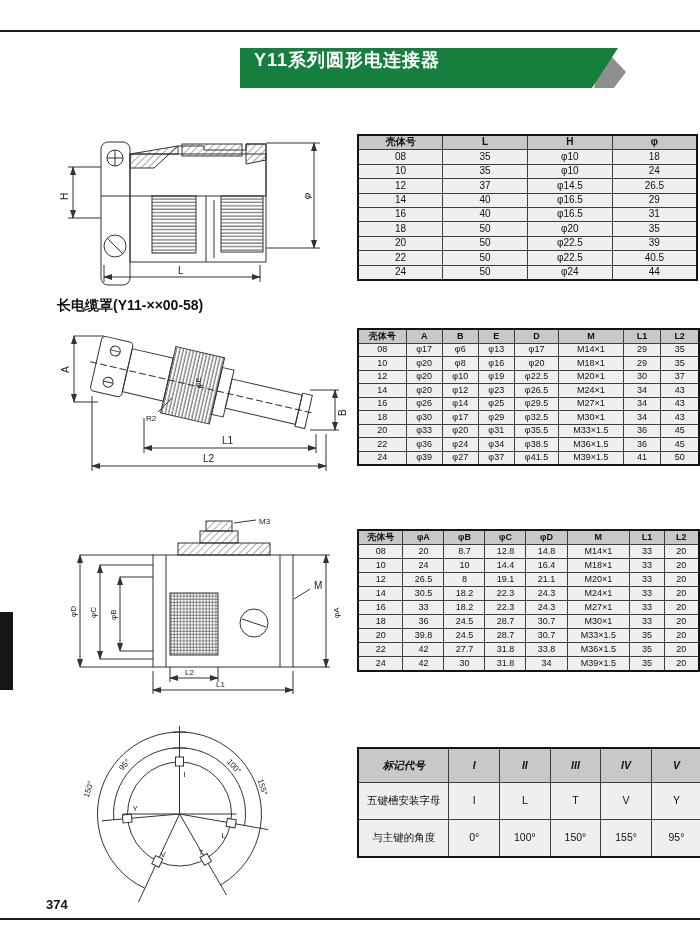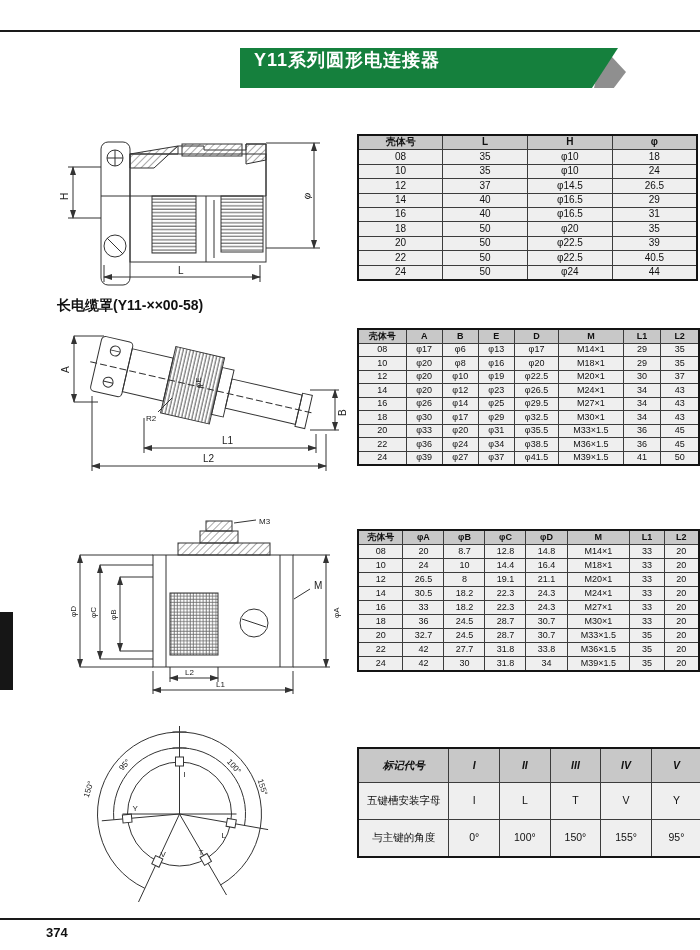--- a/index.html
+++ b/index.html
@@ -30,21 +30,21 @@
   .t2 th:nth-child(1){width:14%}
   .t2 th:nth-child(2),.t2 th:nth-child(3),.t2 th:nth-child(4){width:10.5%}
   .t2 th:nth-child(5){width:13%}
   .t2 th:nth-child(6){width:19%}
   .t2 th:nth-child(7),.t2 th:nth-child(8){width:11%}
   .t3 th:nth-child(1){width:13%}
   .t3 th:nth-child(2),.t3 th:nth-child(3),.t3 th:nth-child(4),.t3 th:nth-child(5){width:12%}
   .t3 th:nth-child(6){width:18.5%}
   .t3 th:nth-child(7),.t3 th:nth-child(8){width:10%}
   .t4 th:nth-child(1){width:26%}
-  .page-num{position:absolute;left:46px;top:897px;font-size:13px;font-weight:bold;margin-top:28px;}
+  .page-num{position:absolute;left:46px;top:897px;font-size:13px;font-weight:bold;}
   svg text{font-family:"Liberation Sans","DejaVu Sans",sans-serif;font-size:10px;fill:#222;stroke:none;}
   svg .sm{font-size:8px;}
 </style>
 </head>
 <body>
 
 <div class="page">
 
   <div class="rule top"></div>
   <div class="banner-tail"></div>
@@ -471,21 +471,21 @@
             <td>36</td>
             <td>24.5</td>
             <td>28.7</td>
             <td>30.7</td>
             <td>M30×1</td>
             <td>33</td>
             <td>20</td>
           </tr>
           <tr>
             <td>20</td>
-            <td>32.7</td>
+            <td>39.8</td>
             <td>24.5</td>
             <td>28.7</td>
             <td>30.7</td>
             <td>M33×1.5</td>
             <td>35</td>
             <td>20</td>
           </tr>
           <tr>
             <td>22</td>
             <td>42</td>

